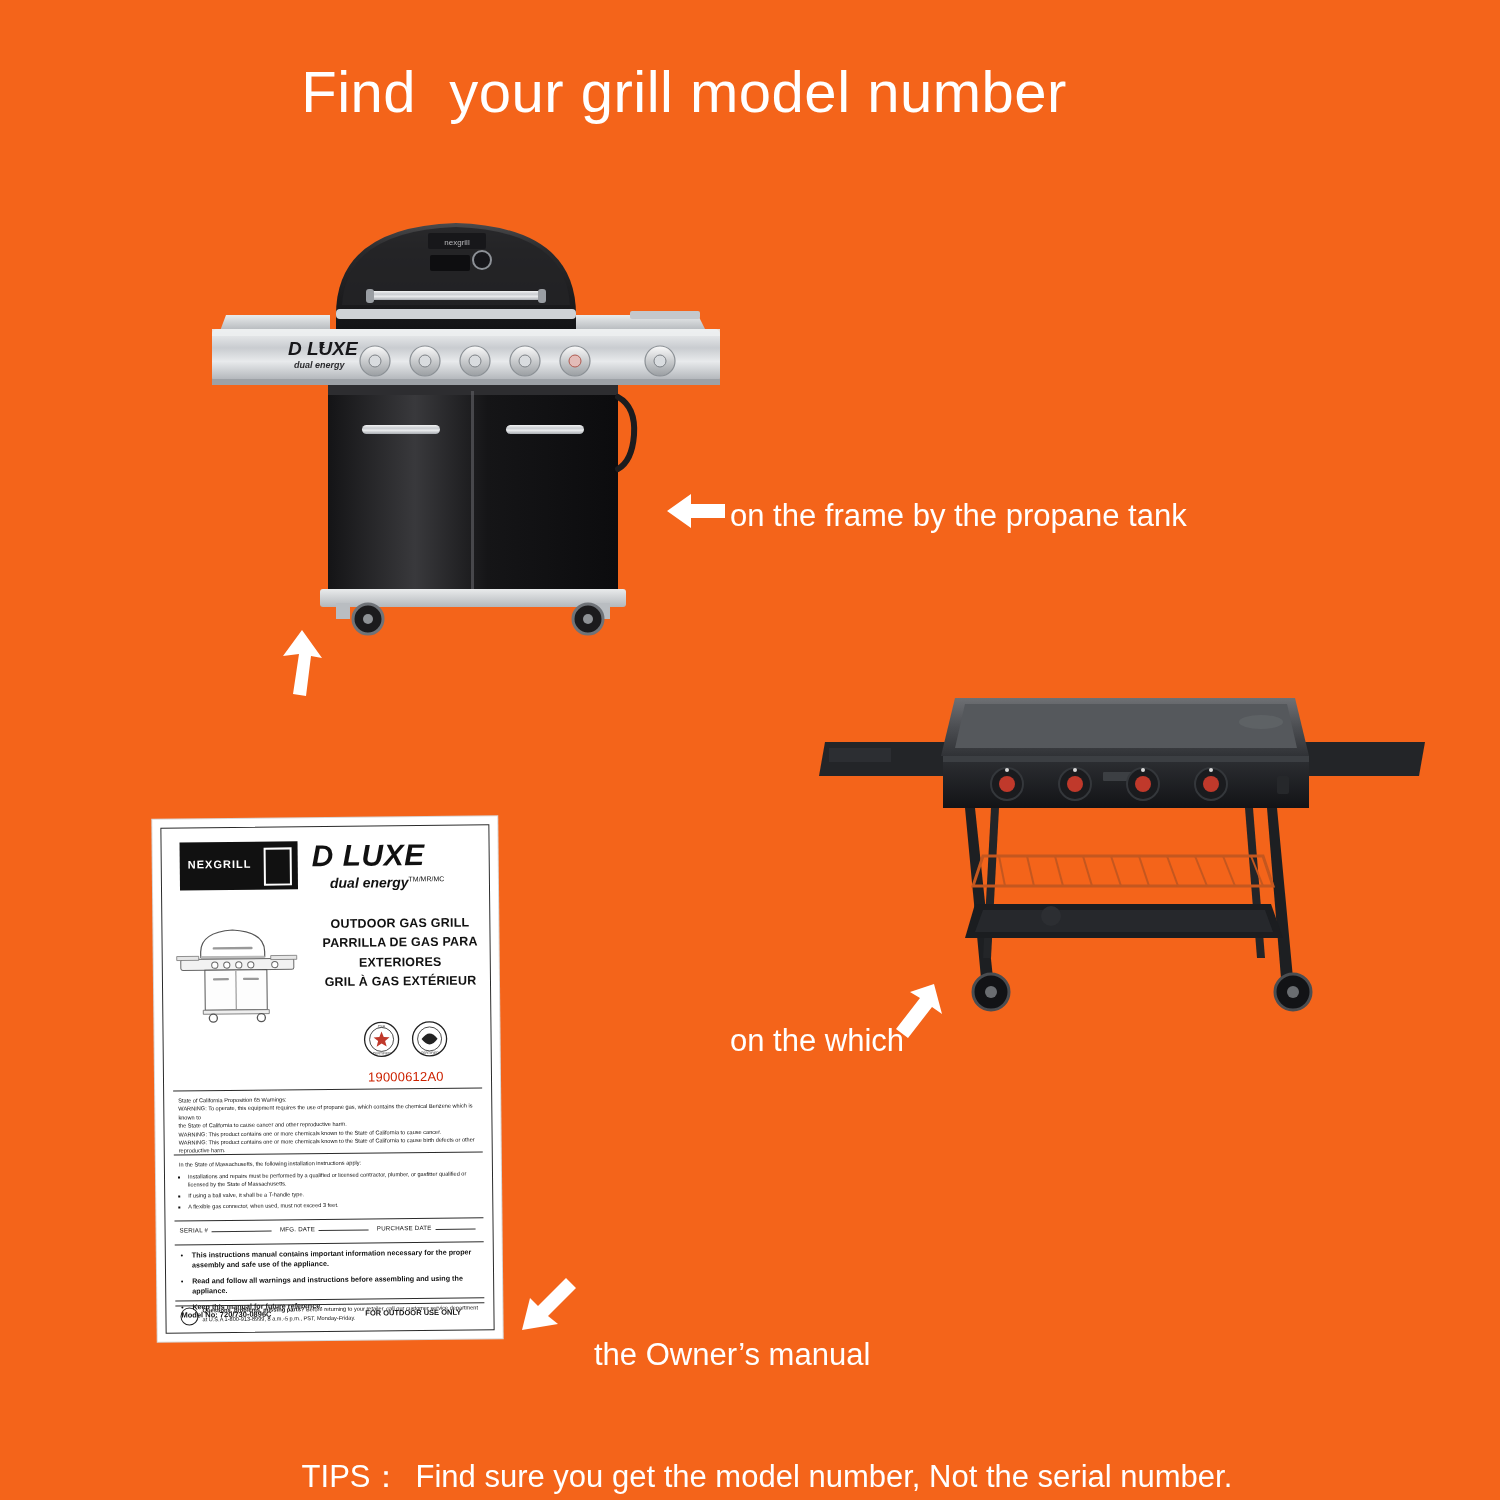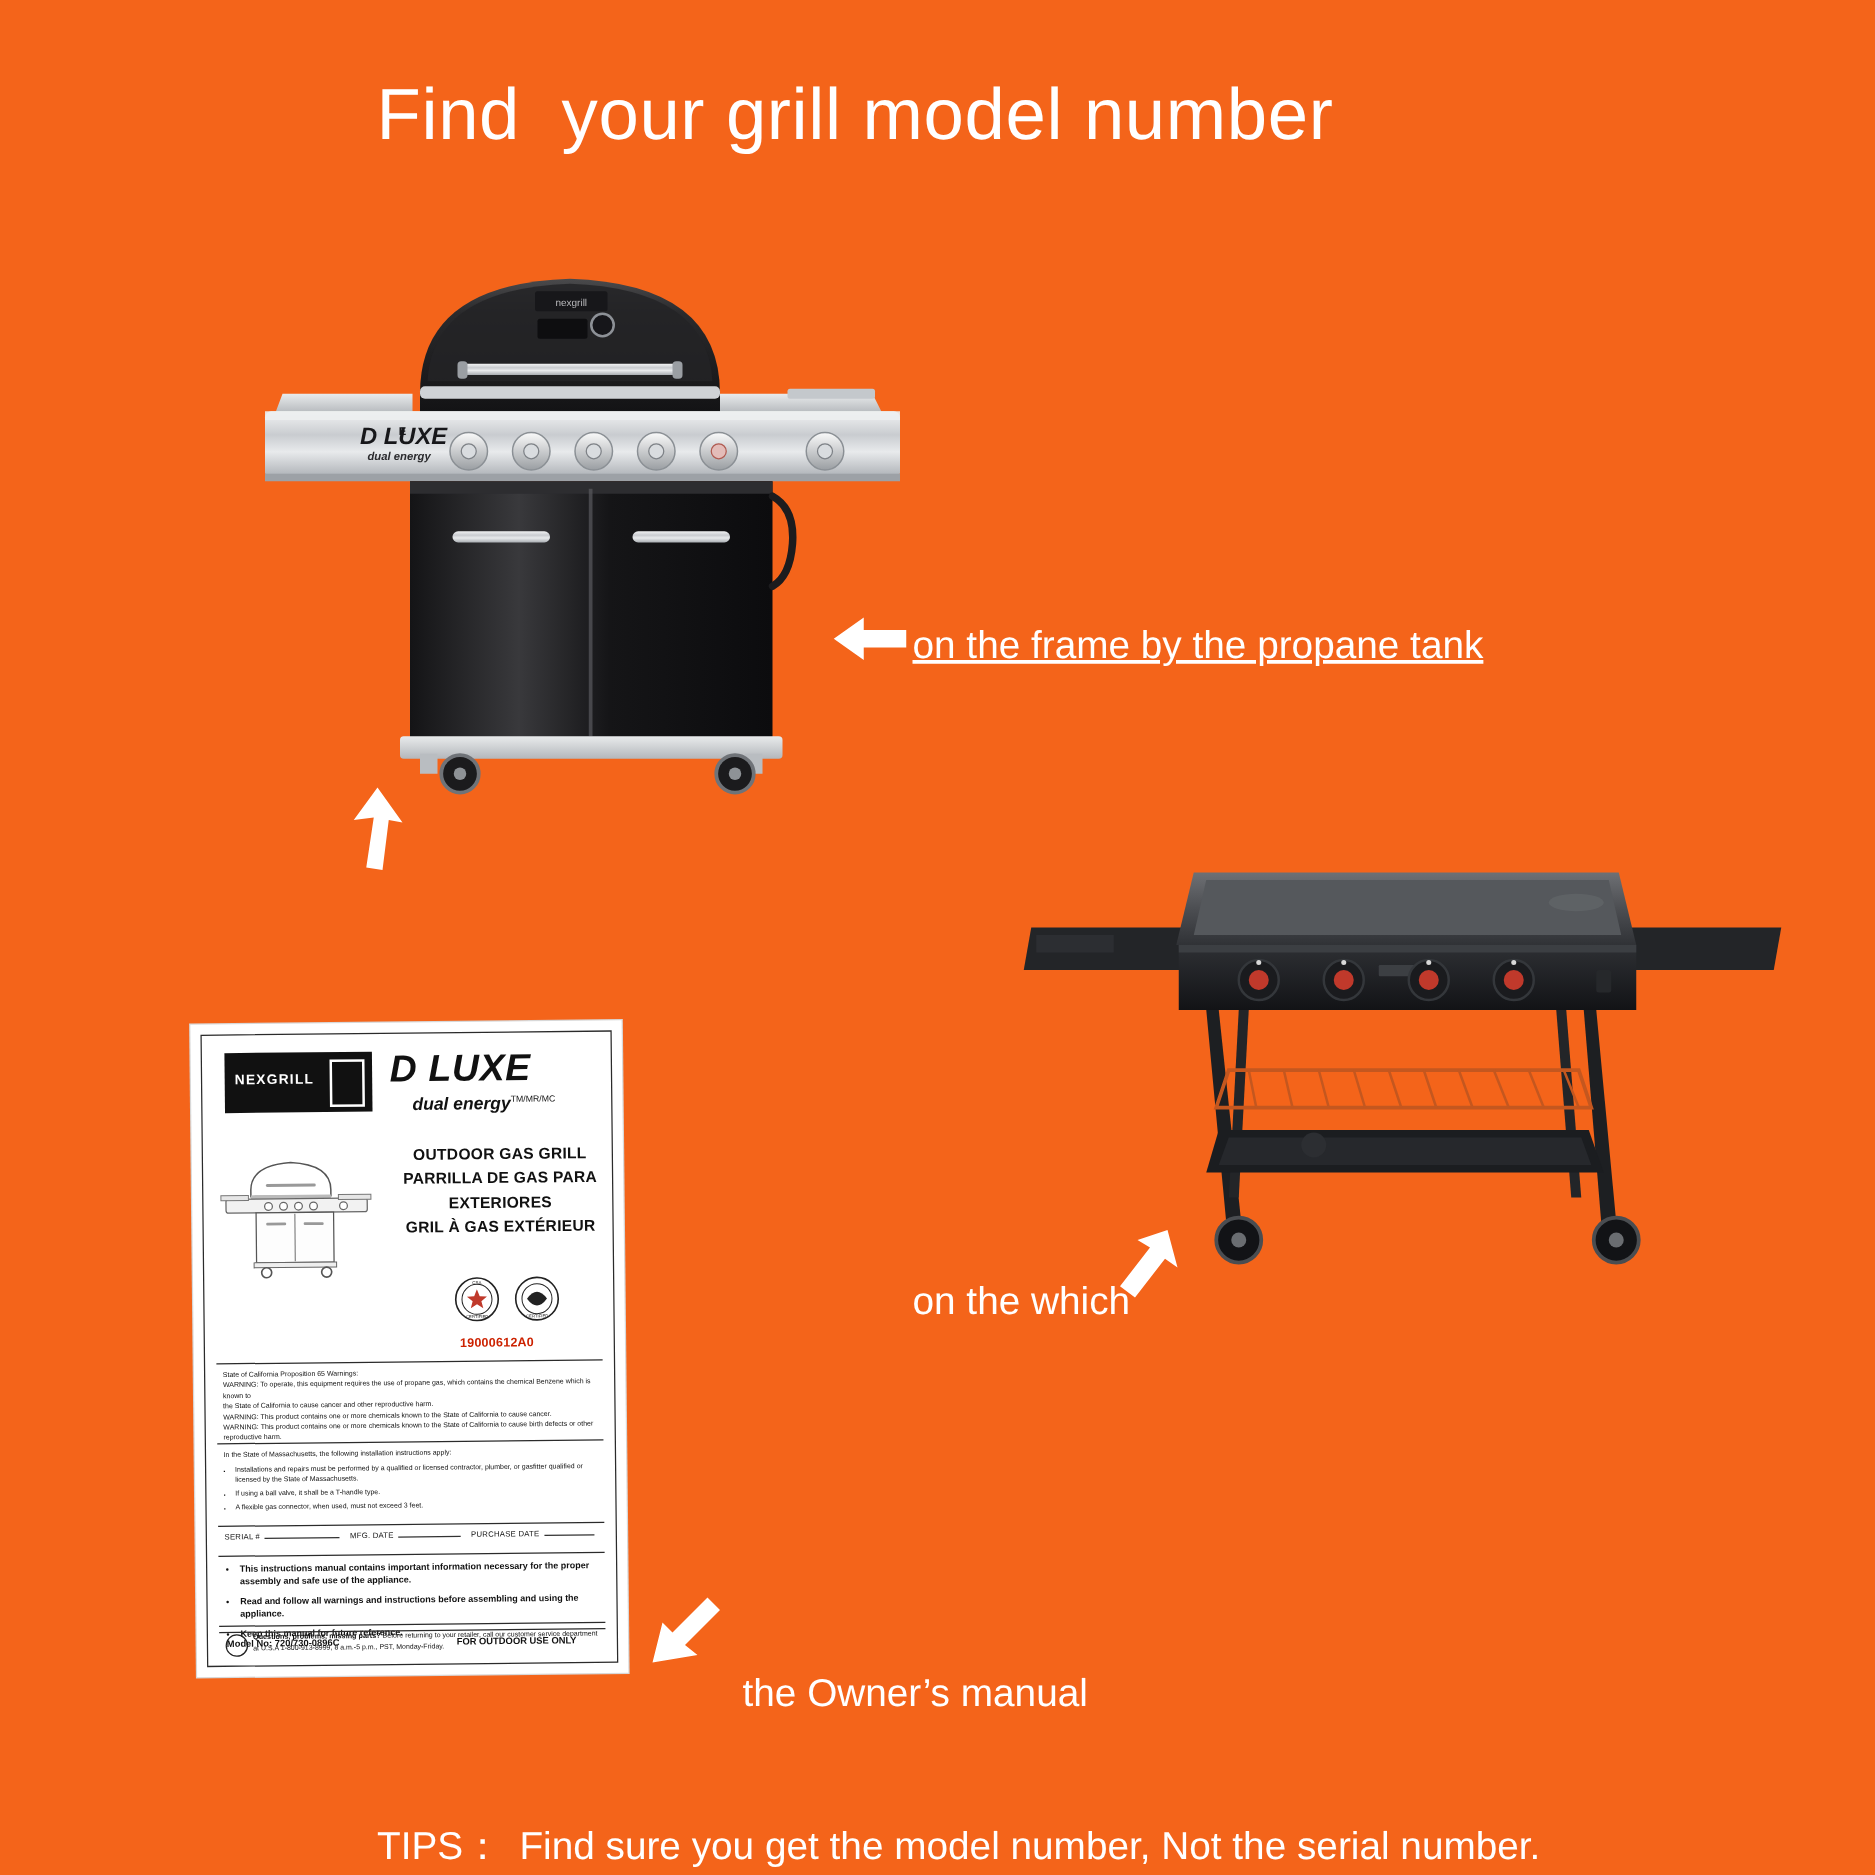--- a/index.html
+++ b/index.html
@@ -35,21 +35,21 @@
 
   
   .callout {
     position: absolute;
     color: #ffffff;
     font-size: 31px;
     font-weight: 400;
     white-space: pre;
     line-height: 1.35;
   }
-  #label-frame { left: 730px; top: 495px; text-decoration: underline; }
+  #label-frame { left: 730px; top: 495px; }
   #label-doors { left: 103px; top: 703px; }
   #label-legs  { left: 730px; top: 1020px; }
   #label-manual { left: 594px; top: 1250px; }
 
   .tips {
     position: absolute;
     left: 0;
     width: 1500px;
     top: 1420px;
     text-align: center;
@@ -139,22 +139,22 @@
     width: 125px; height: 110px;
   }
   .m-badges {
     position: absolute;
     left: 196px; top: 192px;
     width: 96px; height: 42px;
   }
   .m-code {
     position: absolute;
     left: 204px; top: 243px;
-    font-size: 10px;
-    font-weight: bold;
+    font-size: 13px;
+    font-weight: normal;
     color: #cc2200;
     letter-spacing: 0.2px;
     text-align: right;
   }
   .m-rule { position: absolute; left: 9px; right: 9px; height: 1px; background: #2b2b2b; }
   .m-prop {
     position: absolute;
     left: 14px; right: 14px;
     top: 268px;
     font-size: 5.6px;

